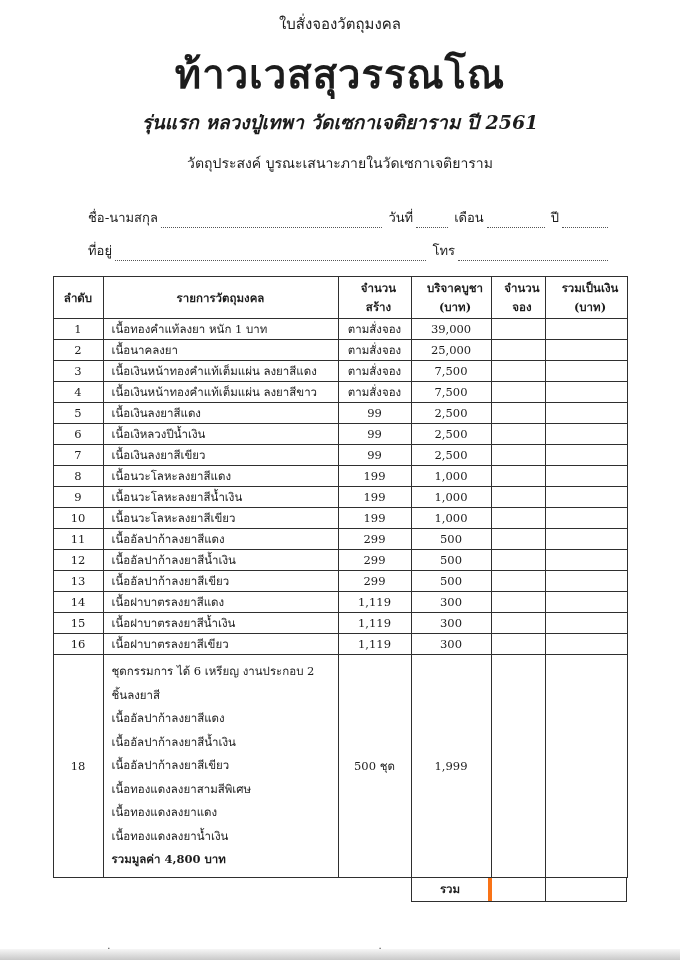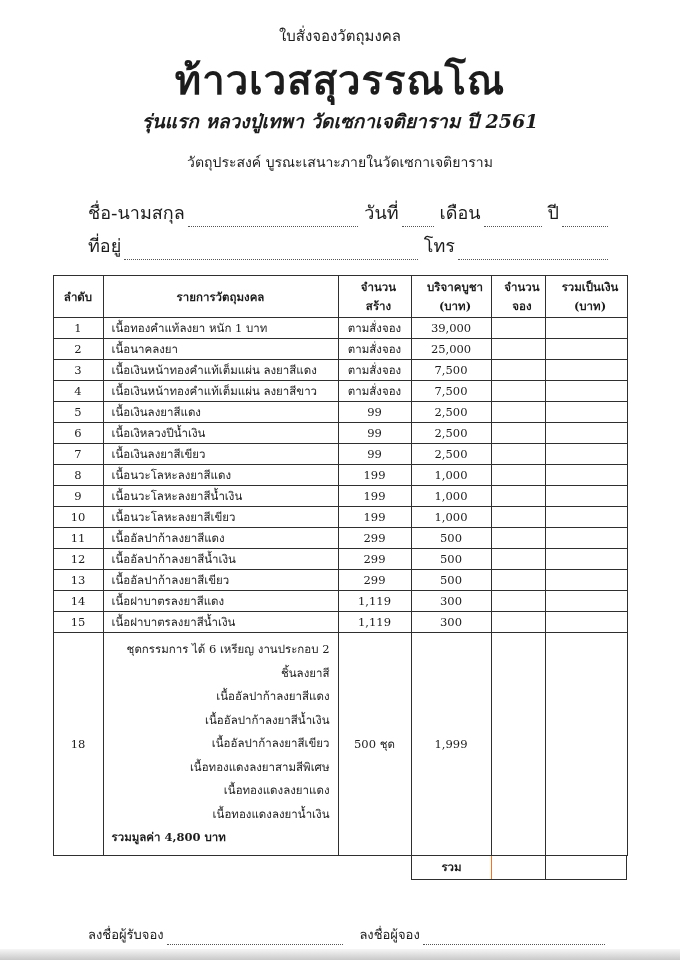--- a/index.html
+++ b/index.html
@@ -8,50 +8,50 @@
     background:#ffffff;
     color:#1c1c1c;
     font-family:"DejaVu Serif","Liberation Serif",serif;
     position:relative;
     overflow:hidden;
   }
   .scan-edge-bottom{
     position:absolute; left:0; right:0; bottom:0; height:11px;
     background:linear-gradient(#f6f6f6,#c9c9c9);
   }
-  .header { text-align:center; padding-top:24px; }
+  .header { text-align:center; padding-top:12px; }
   .form-title { font-size:15px; font-family:"DejaVu Sans","Liberation Sans",sans-serif; }
-  .main-title { font-size:40px; font-weight:700; line-height:1.15; letter-spacing:1px; margin-top:9px; }
-  .subtitle { font-size:19px; font-weight:700; font-style:italic; margin-top:3px; }
+  .main-title { font-size:40px; font-weight:700; line-height:1.15; letter-spacing:1px; margin-top:15px; }
+  .subtitle { font-size:19px; font-weight:700; font-style:italic; margin-top:10px; }
   .purpose { font-size:14px; margin-top:15px; font-family:"DejaVu Sans","Liberation Sans",sans-serif; }
 
-  .fields { margin:21px 72px 11px 88px; font-size:18px;
+  .fields { margin:21px 72px 11px 88px; font-size:13px;
     font-family:"DejaVu Sans","Liberation Sans",sans-serif; }
   .field-row { display:flex; align-items:flex-end; height:33px; }
   .fl { white-space:nowrap; margin-right:3px; }
   .dots { border-bottom:1px dotted #555; flex:1 1 auto; height:15px; margin-right:6px; }
   .dots.last { margin-right:0; }
   .dots.w32 { flex:0 0 32px; } .dots.w58 { flex:0 0 58px; }
   .dots.w46 { flex:0 0 46px; } .dots.w150 { flex:0 0 150px; }
 
   table.order { border-collapse:collapse; table-layout:fixed; width:574px;
     margin:15px auto 0; font-size:11.5px; }
   table.order th, table.order td { border:1px solid #2f2f2f; }
   thead th { font-weight:700; height:42px; text-align:center; vertical-align:middle; }
   .hdr-line { line-height:1.6;padding-left:8px; }
   tbody td { height:21px; text-align:center; vertical-align:middle; padding:0 3px; }
   td.c-item { text-align:left; padding:0 8px; }
   tr.row18 td { vertical-align:middle; }
   tr.row18 td.c-item { padding:5px 8px; }
-  .r18-line { line-height:23.5px;text-align:right; }
+  .r18-line { line-height:23.5px; }
   .r18-total { font-weight:700; line-height:23.5px; }
 
   .grand-total-row { display:flex; width:216px; margin-left:411px; height:24px;
     border:1px solid #2f2f2f; border-top:none; font-size:11.5px; }
-  .gt-label { flex:0 0 80px; border-right:1px solid #f97316; display:flex;
+  .gt-label { flex:0 0 80px; border-right:4px solid #f97316; display:flex;
     align-items:center; justify-content:center; font-weight:700; }
   .gt-reserve { flex:0 0 54px; border-right:1px solid #2f2f2f; }
   .gt-amount { flex:1 1 auto; }
 
   .signatures { display:flex; margin:44px 75px 0 88px; font-size:13px;
     font-family:"DejaVu Sans","Liberation Sans",sans-serif; }
   .sig-group { display:flex; align-items:flex-end; }
   .sig-left { flex:1.04; margin-right:16px; }
   .sig-right { flex:1; }
 </style>
@@ -224,20 +224,28 @@
         <td>14</td>
         <td class="c-item">เนื้อฝาบาตรลงยาสีแดง</td>
         <td>1,119</td>
         <td>300</td>
         <td></td>
         <td></td>
       </tr>
       <tr>
         <td>15</td>
         <td class="c-item">เนื้อฝาบาตรลงยาสีน้ำเงิน</td>
+        <td>1,119</td>
+        <td>300</td>
+        <td></td>
+        <td></td>
+      </tr>
+      <tr>
+        <td>16</td>
+        <td class="c-item">เนื้อฝาบาตรลงยาสีเขียว</td>
         <td>1,119</td>
         <td>300</td>
         <td></td>
         <td></td>
       </tr>
     </tbody>
   <tbody>
     <tr class="row18">
       <td class="c-no">18</td>
       <td class="c-item">

